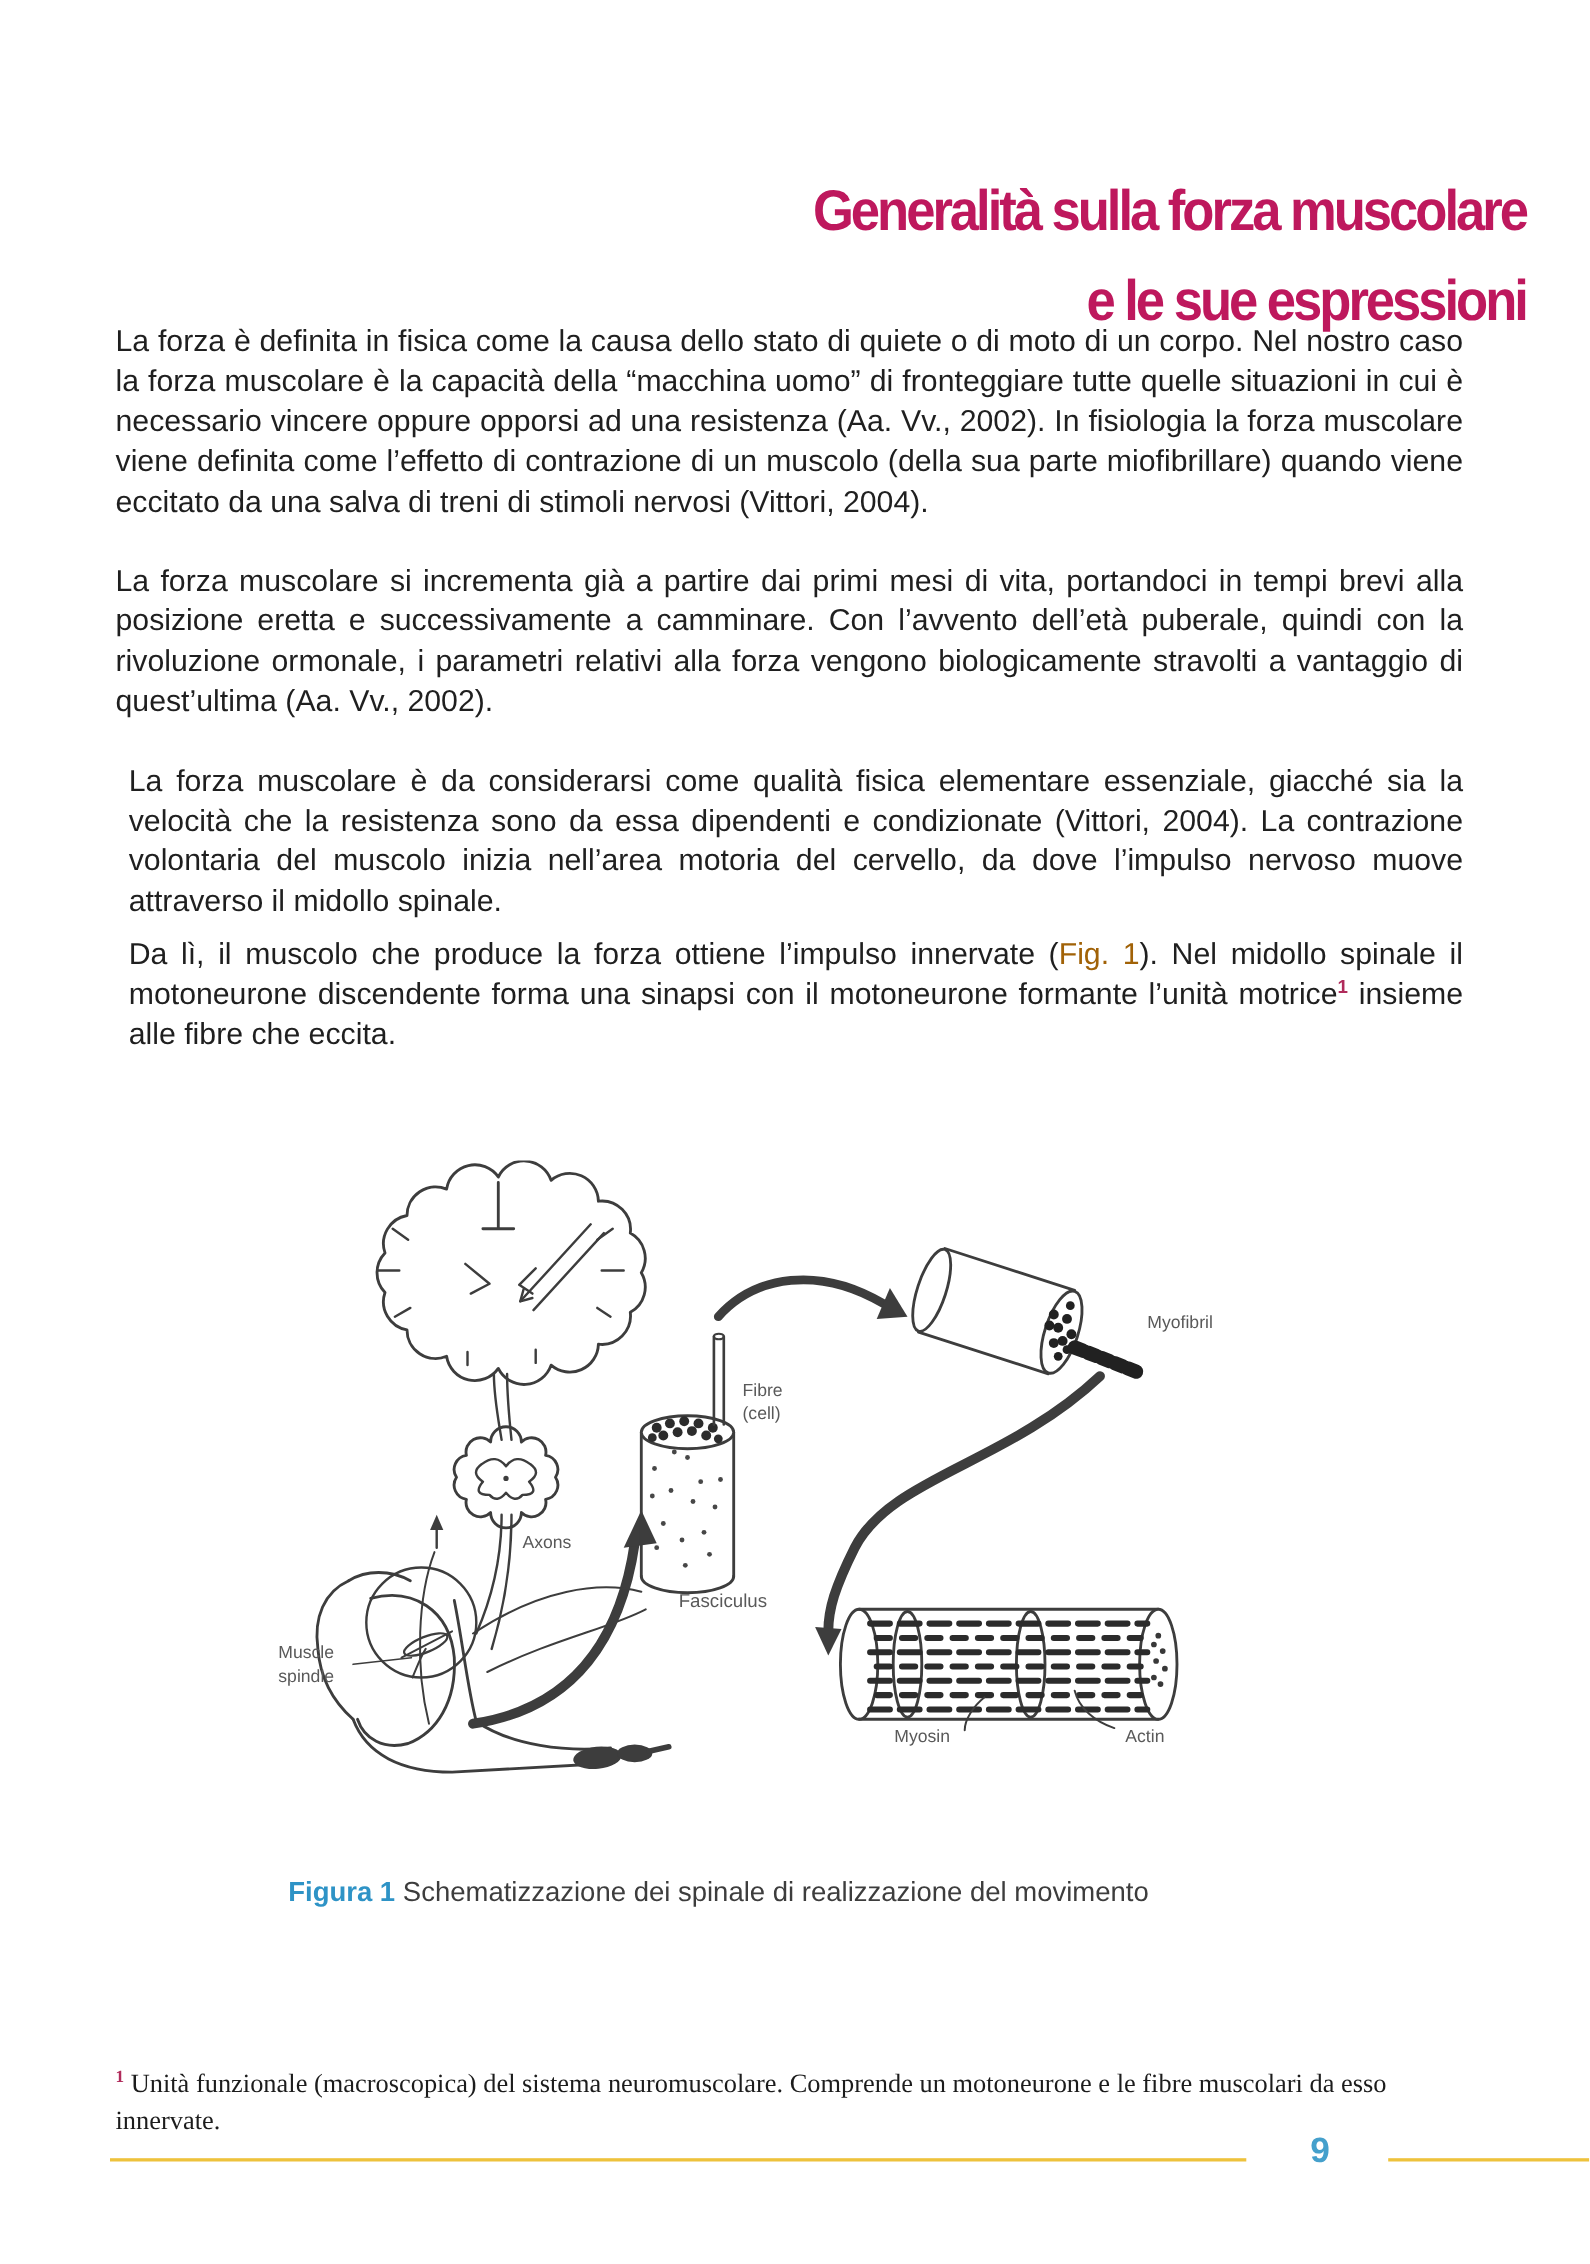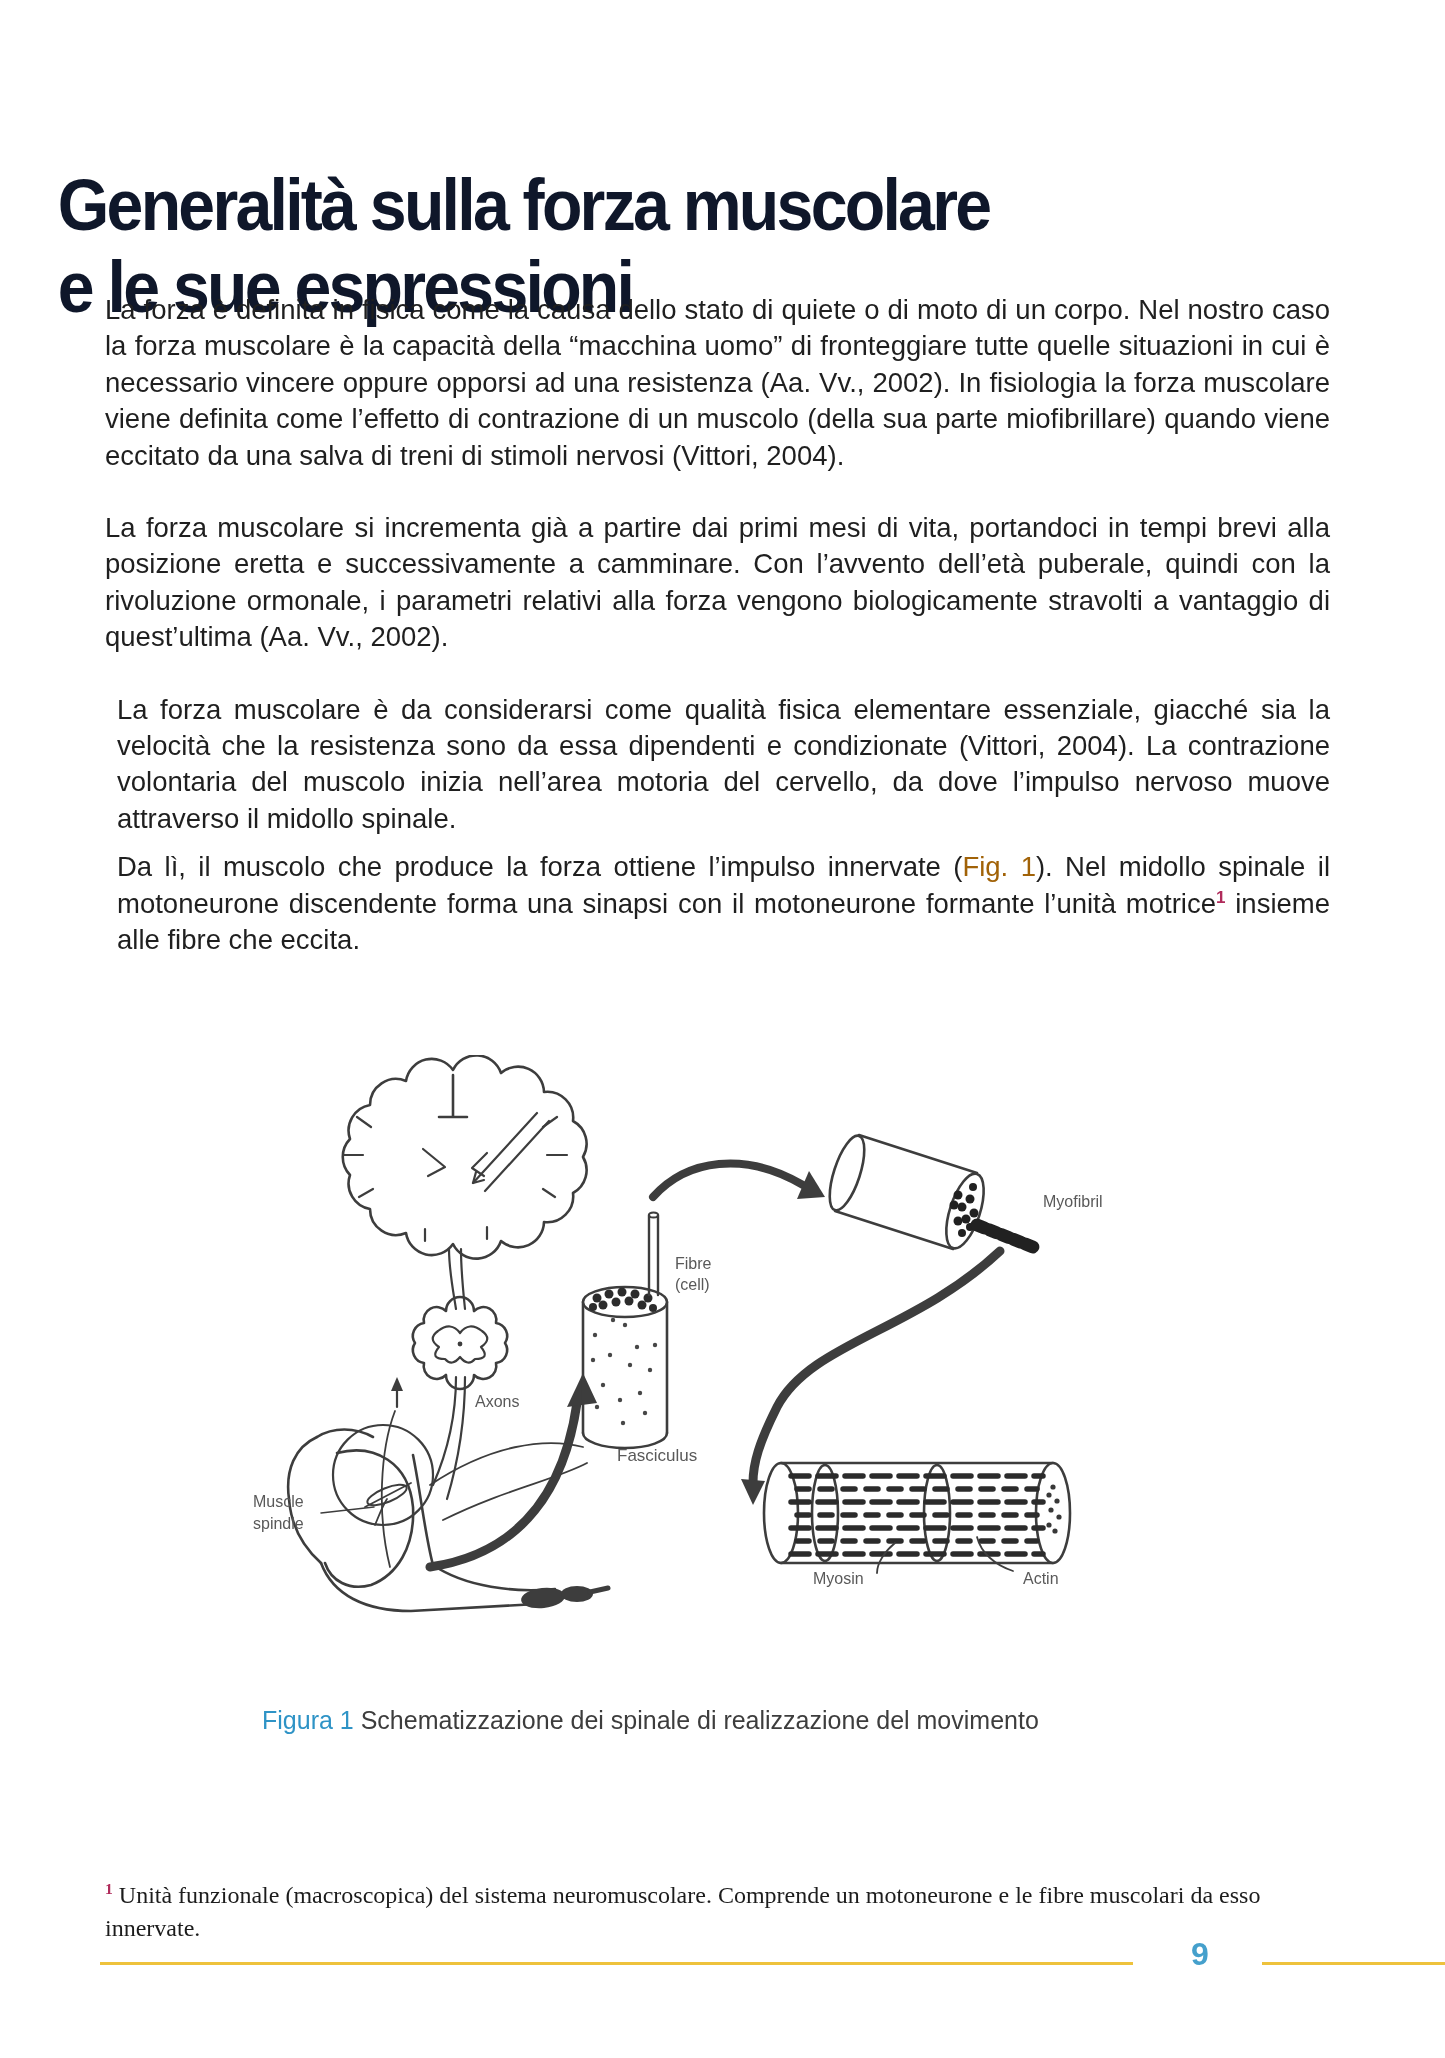--- a/index.html
+++ b/index.html
@@ -1,38 +1,38 @@
 <!DOCTYPE html>
 <html lang="it"><head>
 <meta charset="utf-8">
 <style>
   html,body{margin:0;padding:0;background:#ffffff;}
   .page{
     position:relative;width:1445px;height:2058px;background:#fff;overflow:hidden;
     font-family:"Liberation Sans",sans-serif;color:#212121;
   }
   
-  .title{position:absolute;top:116px;left:0;width:1445px;text-align:left;
-    color:#0f172a;font-weight:700;font-size:72px;line-height:82px;letter-spacing:-3px;}
+  .title{position:absolute;top:116px;left:0;width:1445px;text-align:right;
+    color:#be185d;font-weight:700;font-size:52px;line-height:82px;letter-spacing:-3px;}
   .title .tline{display:block;transform:scaleX(.92);transform-origin:50% 50%;}
   
   .bodycol{position:absolute;left:105px;width:1237px;text-align:justify;
     font-size:27.5px;line-height:36.4px;color:#1f1f1f;}
   #p1{top:292px;} 
   .para{position:relative;margin:0 12px 36px 0;}
   .para.tight{margin:12px;}
   .figref{color:#a16207;text-decoration:none;cursor:pointer;}
   .fnref{color:#b02b5b;font-weight:700;font-size:0.62em;vertical-align:super;line-height:0;}
   
   .fig{position:absolute;left:225px;top:1055px;width:920px;height:590px;
     filter:blur(0.4px);opacity:.93;}
   .fig text{font-family:"Liberation Sans",sans-serif;fill:#4d4d4d;}
   
   .caption{position:absolute;left:262px;top:1706px;width:1100px;font-size:25px;color:#3d3d3d;}
-  .cap-label{color:#2e93c6;font-weight:400;margin-top:28px;}
+  .cap-label{color:#2e93c6;font-weight:700;margin-top:28px;}
   
   .footnote{position:absolute;left:105px;top:1872px;width:1237px;
     font-family:"Liberation Serif",serif;font-size:24px;line-height:33px;color:#1c1c1c;}
   .fnmark{color:#b02b5b;font-weight:700;font-size:0.65em;vertical-align:super;margin-right:6px;}
   
   .rule{position:absolute;top:1962px;height:3px;background:#eec23c;}
   .rule.left{left:100px;width:1033px;}
   .rule.right{left:1262px;width:183px;}
   .pagenum{position:absolute;left:1168px;top:1936px;width:64px;text-align:center;
     color:#45a0cc;font-weight:700;font-size:32px;}

